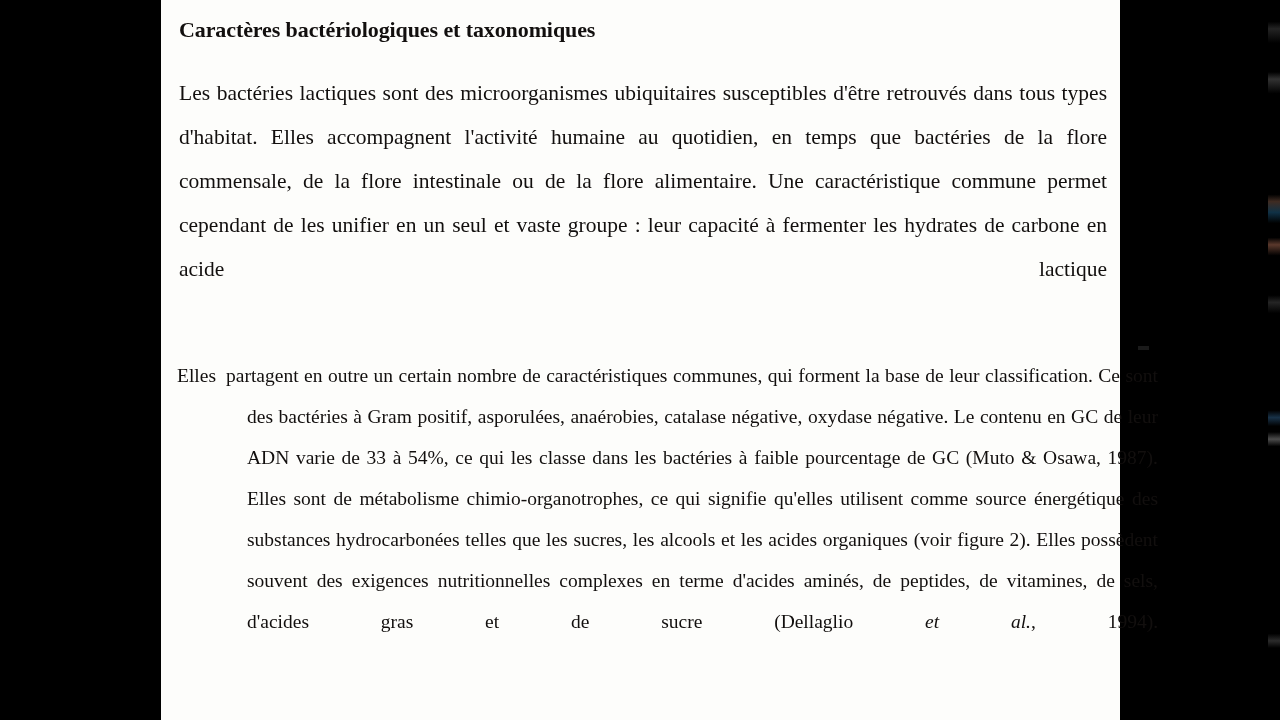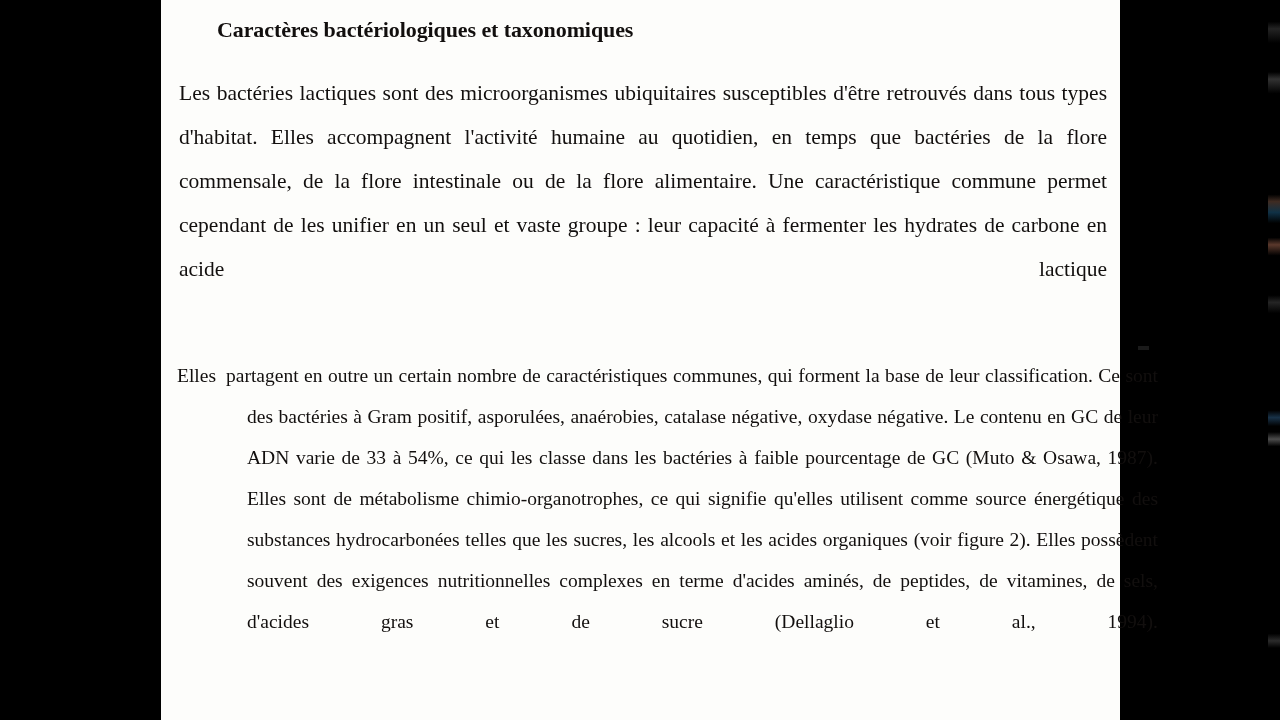--- a/index.html
+++ b/index.html
@@ -75,21 +75,20 @@
 
   
   .doc-heading {
     position: absolute;
     left: 18px;
     top: 17px;
     font-size: 22px;
     font-weight: bold;
     letter-spacing: -0.1px;
     white-space: nowrap;
-    margin-left: 38px;
   }
 
   
   .para-one {
     position: absolute;
     left: 18px;
     top: 71px;
     width: 928px;
     font-size: 21.5px;
     line-height: 44px;
@@ -114,21 +113,21 @@
     text-justify: inter-word;
     padding-left: 70px;
     text-indent: -70px;
   }
   .para-two::after {
     content: "";
     display: inline-block;
     width: 100%;
   }
   .para-two .lead-gap { display: inline-block; width: 10px; }
-  .cite-italic { }
+  .cite-italic { font-style: italic; }
 
   
   .scan-artifact {
     position: absolute;
     left: 977px;
     top: 346px;
     width: 11px;
     height: 4px;
     background: #1a1a1a;
   }

